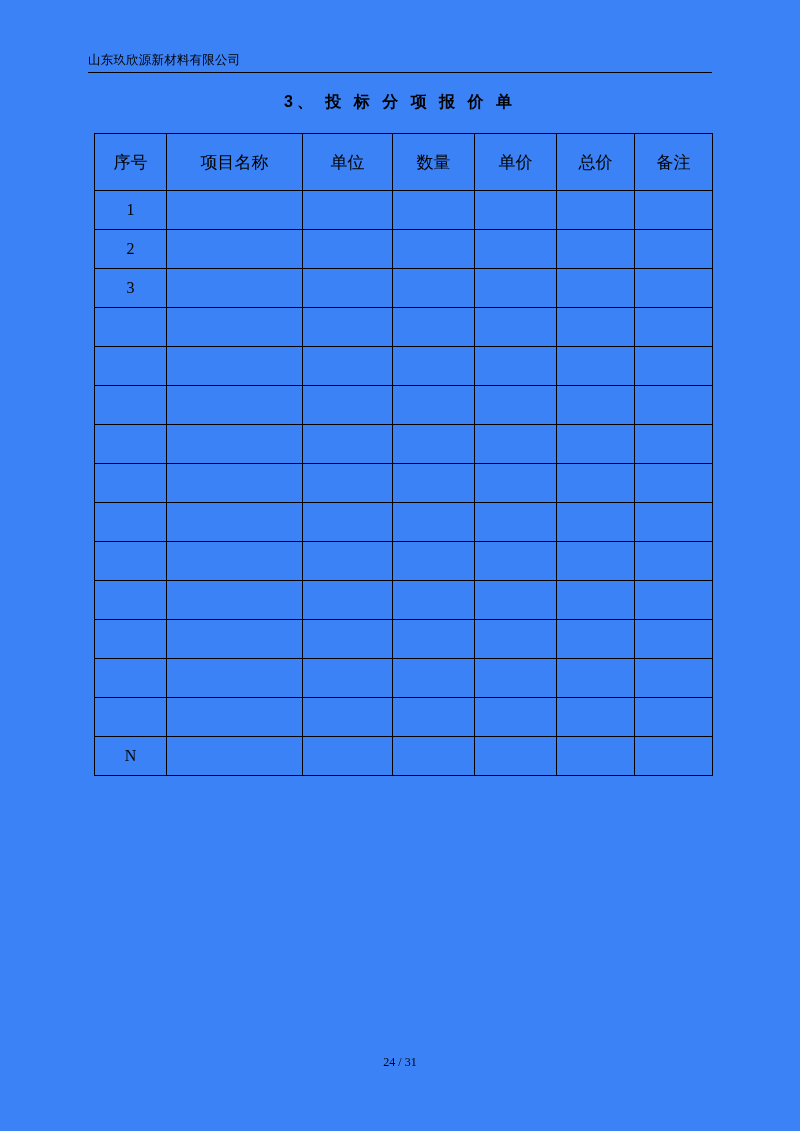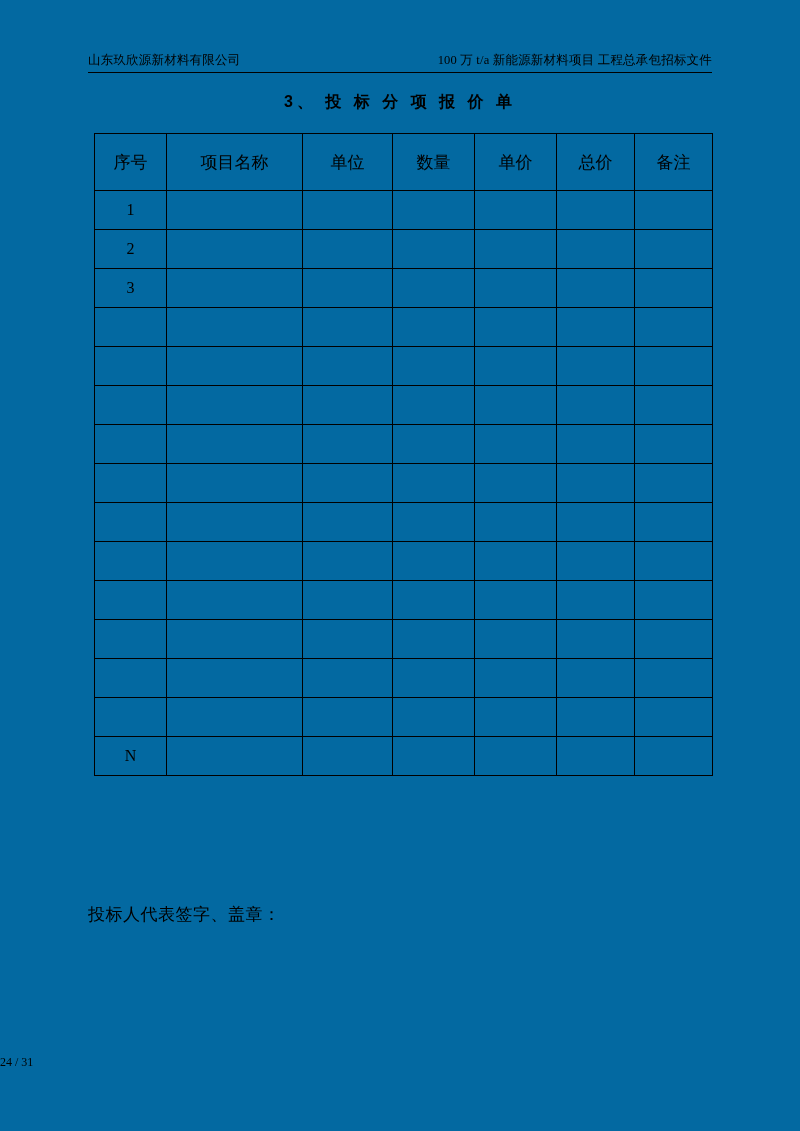--- a/index.html
+++ b/index.html
@@ -13,21 +13,21 @@
     position: relative;
     font-family: "Liberation Serif", serif;
     color: #000000;
     overflow: hidden;
   }
   .page {
     position: absolute;
     left: 0; top: 0;
     width: 800px;
     height: 1131px;
-    background: #0369a1;
+    background: #3b82f6;
   }
 
   
   .header {
     position: absolute;
     left: 88px;
     top: 52px;
     width: 624px;
     display: flex;
     justify-content: space-between;
@@ -110,31 +110,31 @@
     font-size: 17px;
     letter-spacing: 0.5px;
   }
 
   
   .footer {
     position: absolute;
     left: 0;
     top: 1055px;
     width: 800px;
+    text-align: center;
     font-size: 12px;
   }
 </style>
 </head>
 <body>
 
 <div class="page">
 
   <div class="header">
     <div class="header-left">山东玖欣源新材料有限公司</div>
-    <div class="header-right">100 万 t/a 新能源新材料项目  工程总承包招标文件</div>
   </div>
   <div class="header-rule"></div>
 
   <div class="doc-title">3、 投 标 分 项 报 价 单</div>
 
   <div class="table-wrap">
     <table class="price-table">
       <colgroup>
         <col class="col-seq">
           <col class="col-name">
@@ -287,19 +287,18 @@
           <td></td>
           <td></td>
           <td></td>
           <td></td>
           <td></td>
         </tr>
       </tbody>
     </table>
   </div>
 
-  <div class="signature">投标人代表签字、盖章：</div>
 
   <div class="footer">
     <span>24 / 31</span>
   </div>
 
 </div>
 
 </body></html>

